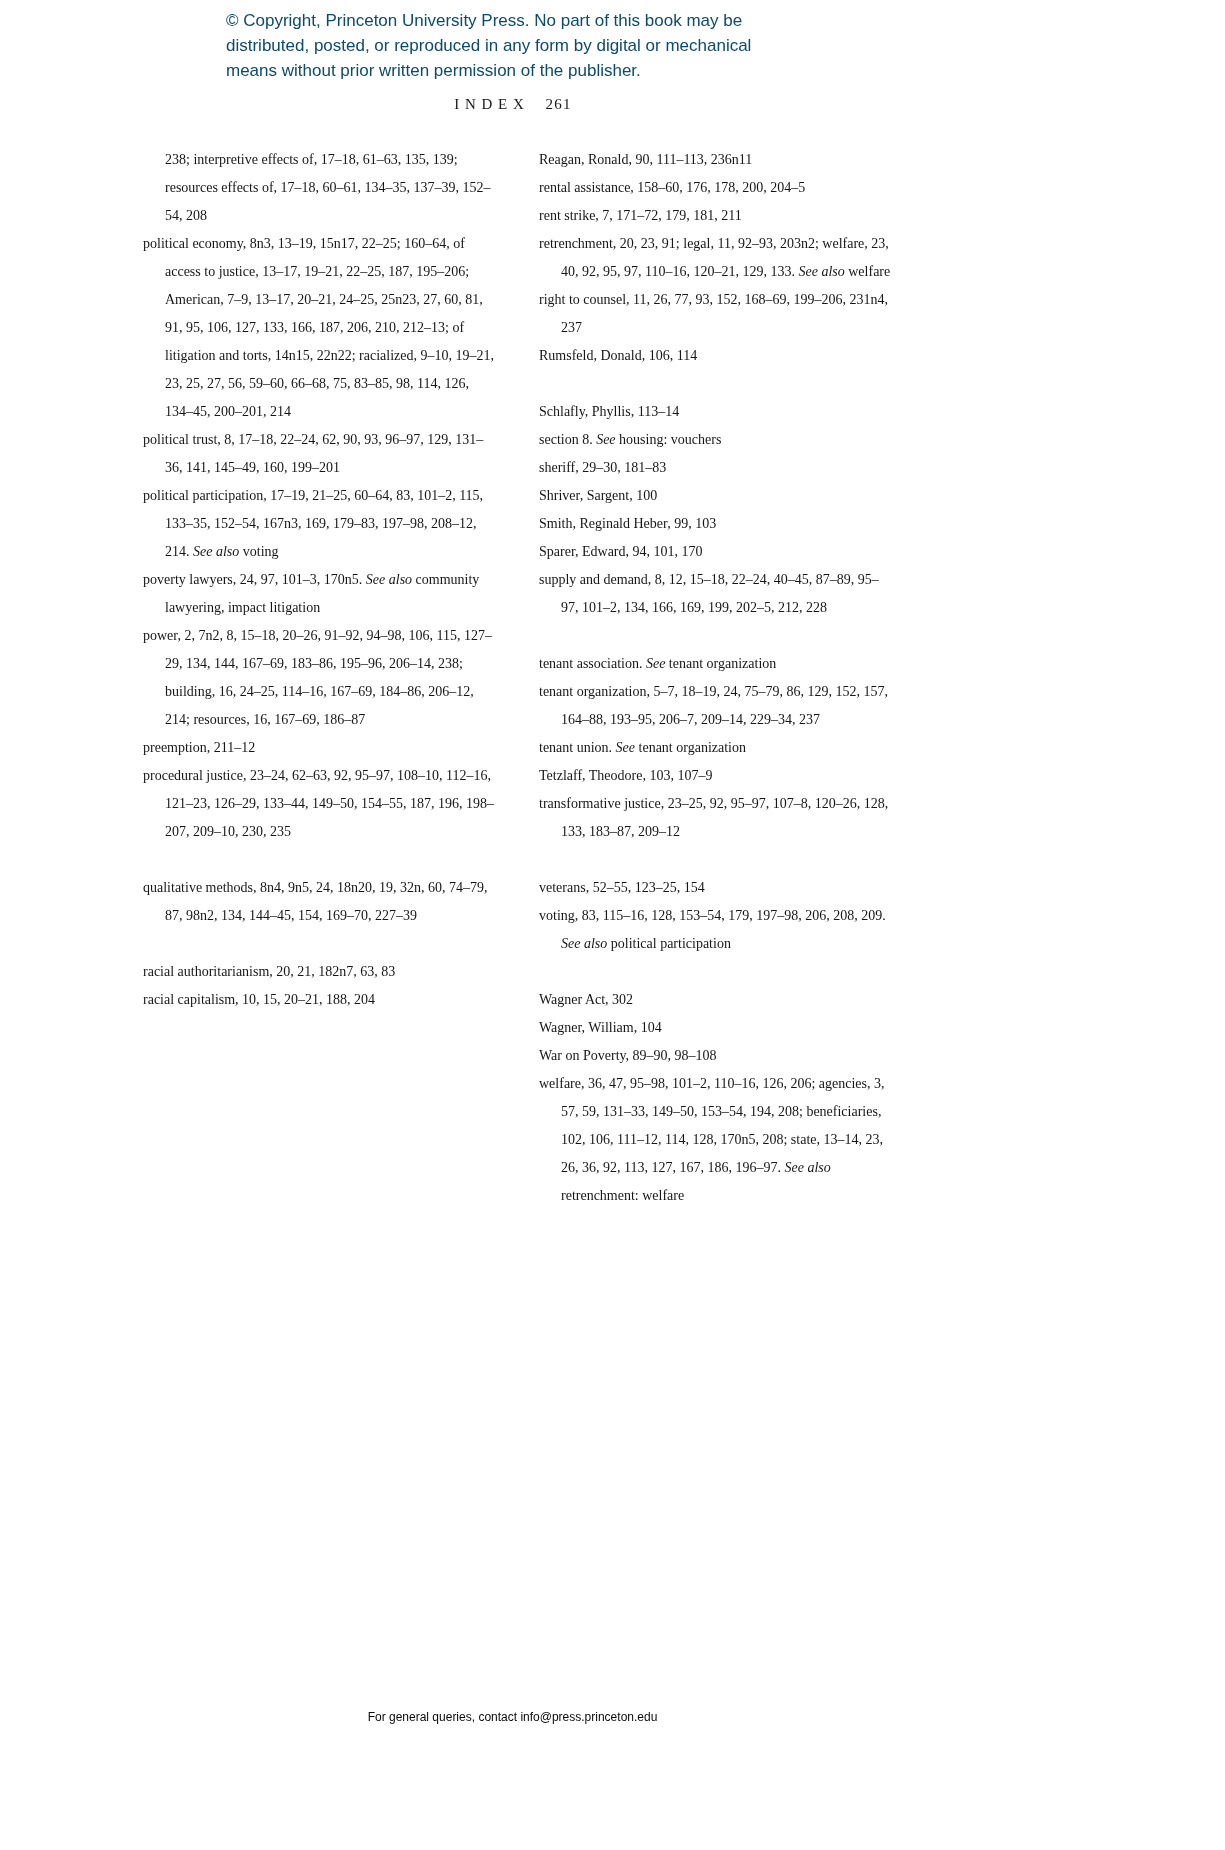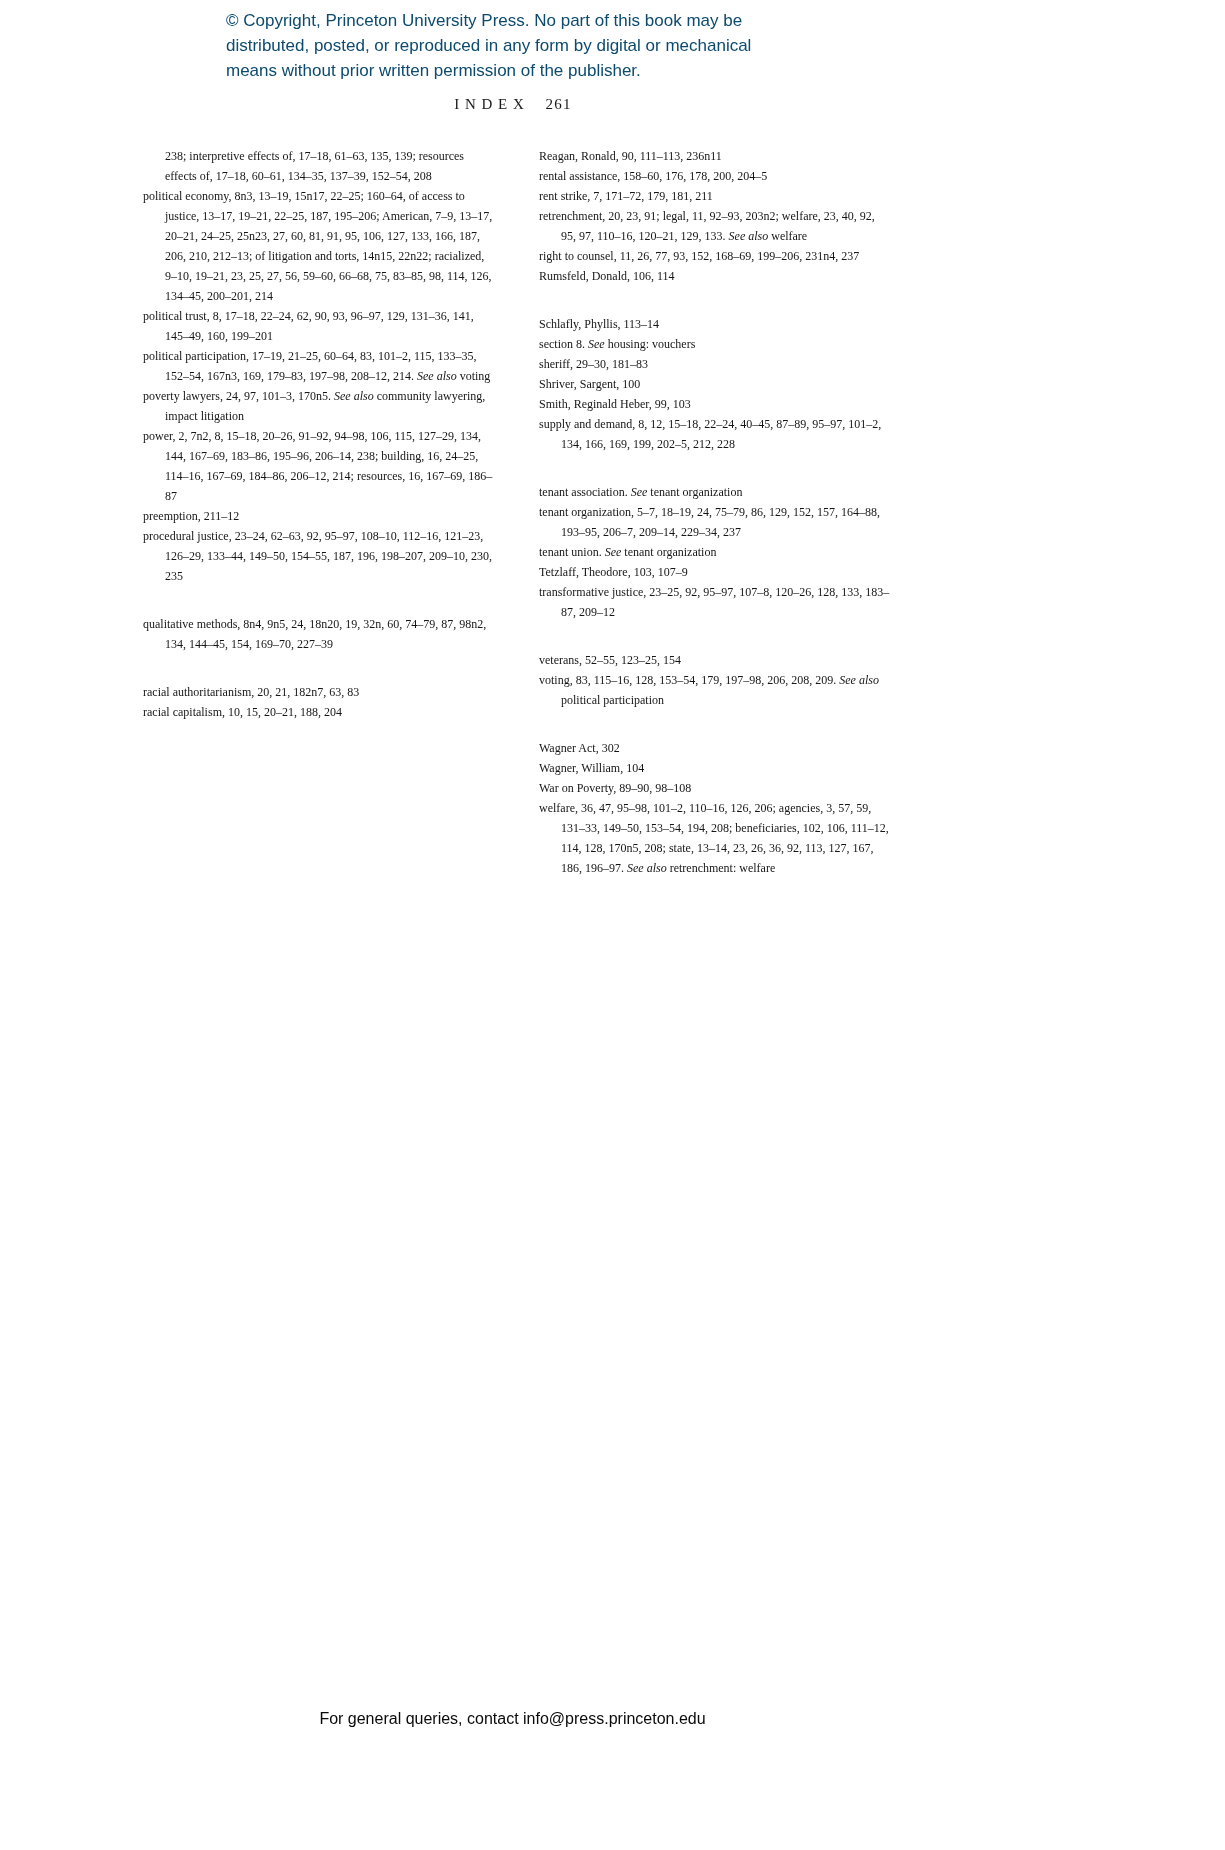--- a/index.html
+++ b/index.html
@@ -46,22 +46,22 @@
     position: absolute;
     left: 143px;
     top: 146px;
     width: 748px;
     display: flex;
     gap: 44px;
     align-items: flex-start;
   }
   .col {
     width: 352px;
-    font-size: 12px;
-    line-height: 20px;
+    font-size: 14px;
+    line-height: 28px;
     color: #161616;
   }
   .entry {
     padding-left: 22px;
     text-indent: -22px;
   }
   .entry.cont {
     text-indent: 0;
   }
   .entry.gap {
@@ -71,21 +71,21 @@
     font-style: italic;
     margin-top: 6px;
   }
   .footer {
     position: absolute;
     left: 0;
     top: 1710px;
     width: 1025px;
     text-align: center;
     font-family: "Liberation Sans", sans-serif;
-    font-size: 16px;
+    font-size: 12px;
     color: #0a0a0a;
   }
 </style>
 </head>
 <body>
 
 <div class="page">
 
   <div class="copyright">
     <div>© Copyright, Princeton University Press. No part of this book may be</div>
@@ -116,20 +116,21 @@
         <div class="entry"><span>rental assistance, 158–60, 176, 178, 200, 204–5</span></div>
         <div class="entry"><span>rent strike, 7, 171–72, 179, 181, 211</span></div>
         <div class="entry"><span>retrenchment, 20, 23, 91; legal, 11, 92–93, 203n2; welfare, 23, 40, 92, 95, 97, 110–16, 120–21, 129, 133. </span><span class="it">See also</span><span> welfare</span></div>
         <div class="entry"><span>right to counsel, 11, 26, 77, 93, 152, 168–69, 199–206, 231n4, 237</span></div>
         <div class="entry"><span>Rumsfeld, Donald, 106, 114</span></div>
         <div class="entry gap"><span>Schlafly, Phyllis, 113–14</span></div>
         <div class="entry"><span>section 8. </span><span class="it">See</span><span> housing: vouchers</span></div>
         <div class="entry"><span>sheriff, 29–30, 181–83</span></div>
         <div class="entry"><span>Shriver, Sargent, 100</span></div>
         <div class="entry"><span>Smith, Reginald Heber, 99, 103</span></div>
+        <div class="entry"><span>Sparer, Edward, 94, 101, 170</span></div>
         <div class="entry"><span>supply and demand, 8, 12, 15–18, 22–24, 40–45, 87–89, 95–97, 101–2, 134, 166, 169, 199, 202–5, 212, 228</span></div>
         <div class="entry gap"><span>tenant association. </span><span class="it">See</span><span> tenant organization</span></div>
         <div class="entry"><span>tenant organization, 5–7, 18–19, 24, 75–79, 86, 129, 152, 157, 164–88, 193–95, 206–7, 209–14, 229–34, 237</span></div>
         <div class="entry"><span>tenant union. </span><span class="it">See</span><span> tenant organization</span></div>
         <div class="entry"><span>Tetzlaff, Theodore, 103, 107–9</span></div>
         <div class="entry"><span>transformative justice, 23–25, 92, 95–97, 107–8, 120–26, 128, 133, 183–87, 209–12</span></div>
         <div class="entry gap"><span>veterans, 52–55, 123–25, 154</span></div>
         <div class="entry"><span>voting, 83, 115–16, 128, 153–54, 179, 197–98, 206, 208, 209. </span><span class="it">See also</span><span> political participation</span></div>
         <div class="entry gap"><span>Wagner Act, 302</span></div>
         <div class="entry"><span>Wagner, William, 104</span></div>

